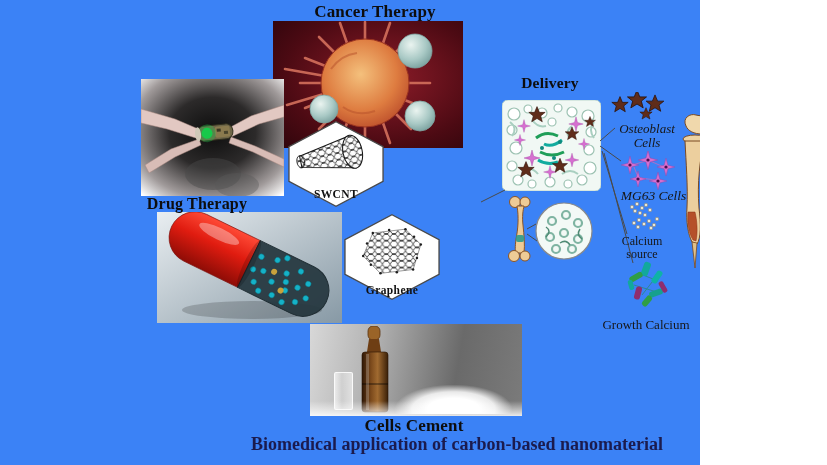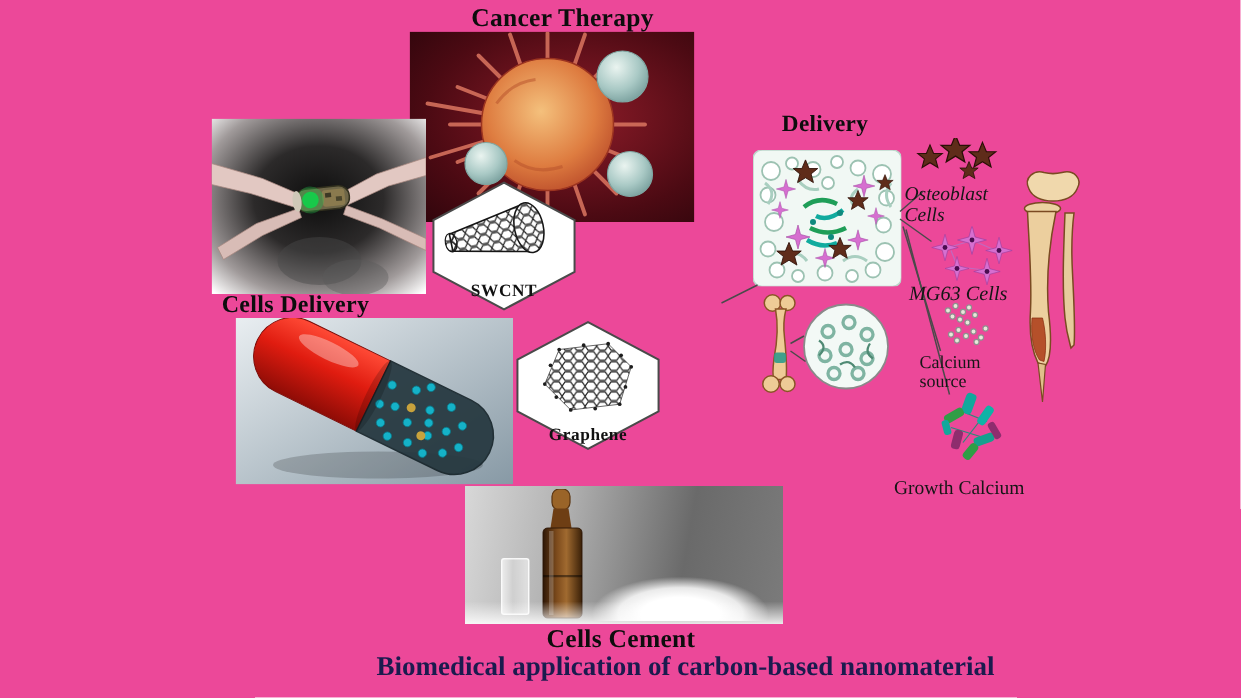--- a/index.html
+++ b/index.html
@@ -1,25 +1,25 @@
 <!DOCTYPE html>
 <html><head>
 <meta charset="utf-8">
 <style>
   html,body{margin:0;padding:0;background:#fff;}
-  #canvas{position:relative;width:827px;height:465px;background:#ec4899;overflow:hidden;
+  #canvas{position:relative;width:700px;height:465px;background:#3b82f6;overflow:hidden;
           font-family:"Liberation Serif",serif;color:#111;}
   .abs{position:absolute;}
   .sec-title{position:absolute;font-weight:bold;text-align:center;color:#0d0d0d;z-index:6;letter-spacing:.2px;}
   .img{position:absolute;z-index:1;overflow:hidden;}
   .hex{position:absolute;width:96px;height:88px;z-index:4;}
   .hexlabel{position:absolute;left:0;right:0;bottom:8px;text-align:center;font-weight:bold;
             font-size:11.5px;letter-spacing:.4px;color:#111;}
   .hex.graphene .hexlabel{bottom:5px;}
-  .ann{position:absolute;text-align:left;color:#161616;z-index:6;line-height:1.08;}
+  .ann{position:absolute;text-align:center;color:#161616;z-index:6;line-height:1.08;}
   .italic{font-style:italic;}
   #caption{position:absolute;font-weight:bold;text-align:center;z-index:6;}
   #bc-bg{position:absolute;left:310px;top:324px;width:212px;height:92px;z-index:1;
          background:linear-gradient(100deg,#d8d8d8 0%,#b2b2b2 30%,#6a6a6a 68%,#7b7b7b 100%);}
   .bc-floor{position:absolute;left:0;bottom:0;width:100%;height:15px;
             background:linear-gradient(180deg,rgba(255,255,255,0),rgba(255,255,255,.85));}
   .bc-vial{position:absolute;left:24px;top:48px;width:17px;height:36px;border-radius:2px;
            background:linear-gradient(90deg,rgba(255,255,255,.65),rgba(255,255,255,.25) 40%,rgba(255,255,255,.55));
            border:1px solid rgba(255,255,255,.8);}
   .bc-powder{position:absolute;left:78px;top:32px;width:126px;height:58px;
@@ -72,21 +72,21 @@
           <stop offset="35%" stop-color="#7c4a1c"></stop>
         <stop offset="60%" stop-color="#a06a30"></stop>
           <stop offset="100%" stop-color="#3a2008"></stop>
       </linearGradient>
       <path id="star5" d="M0,-7 L2,-2.2 L6.8,-2.2 L3.1,0.8 L4.4,5.6 L0,2.9 L-4.4,5.6 L-3.1,0.8 L-6.8,-2.2 L-2,-2.2 Z"></path>
       <path id="spindle" d="M0,-8 L1.7,-1.7 L8,0 L1.7,1.7 L0,8 L-1.7,1.7 L-8,0 L-1.7,-1.7 Z"></path>
     </defs>
   </svg>
 
   <div class="sec-title" style="left:255px;top:2px;width:240px;font-size:17px">Cancer Therapy</div>
-  <div class="sec-title" style="left:132px;top:195px;width:130px;font-size:16px">Cells Delivery</div>
+  <div class="sec-title" style="left:132px;top:195px;width:130px;font-size:16px">Drug Therapy</div>
   <div class="sec-title" style="left:500px;top:74px;width:100px;font-size:15.5px">Delivery</div>
   <div class="sec-title" style="left:334px;top:416px;width:160px;font-size:17px">Cells Cement</div>
 
   <div class="img" style="left:273px;top:21px;width:190px;height:127px">
     <svg width="190" height="127" viewBox="0 0 190 127">
       <rect width="190" height="127" fill="url(#cancerBg)"></rect>
       <g stroke="#d4705c" stroke-width="2.6" stroke-linecap="round" opacity=".9">
         <line x1="132" y1="62" x2="157" y2="62"></line>
           <line x1="129" y1="78" x2="152" y2="87"></line>
         <line x1="120" y1="90" x2="138" y2="108"></line>

